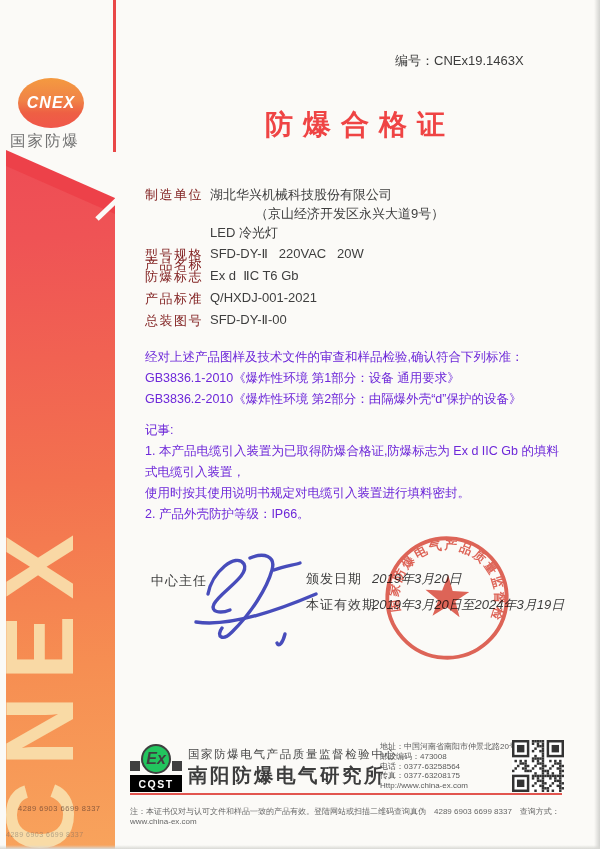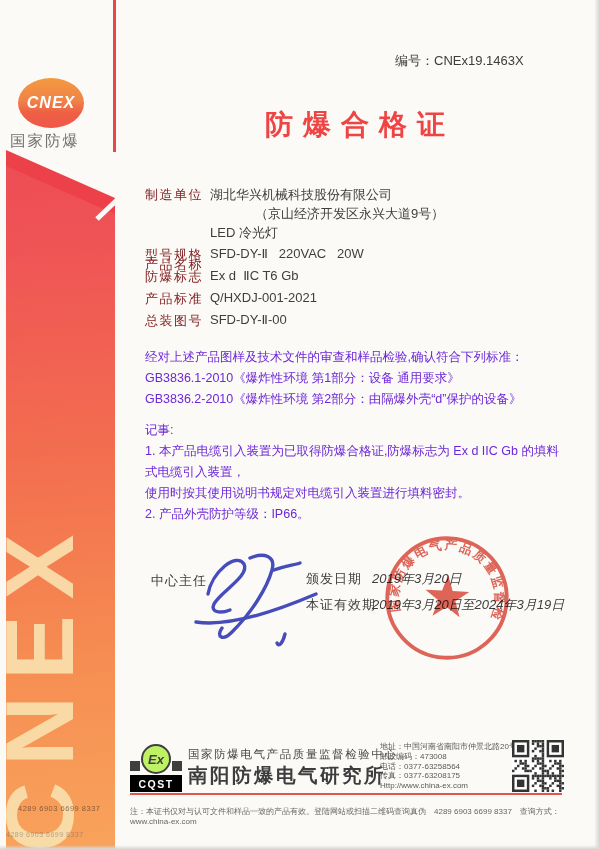--- a/index.html
+++ b/index.html
@@ -41,22 +41,22 @@
   
   .para{left:145px;width:420px;font-size:12.5px;line-height:21px;color:#6d28d9;}
   
   .alabel{font-size:13px;letter-spacing:1px;color:#3e3e3e;}
   .avalue{font-size:13px;color:#3e3e3e;font-style:italic;}
   #signature{left:188px;top:536px;width:132px;height:118px;}
   #seal{left:383px;top:534px;width:128px;height:128px;color:#d93a2b;opacity:.78;mix-blend-mode:multiply;transform:rotate(3deg);}
   
   #mark{left:130px;top:744px;width:52px;height:48px;}
   #mark .sq{position:absolute;width:10px;height:10px;background:#3f3f3f;top:17px;}
-  #mark .circ{position:absolute;left:11px;top:0;width:26px;height:26px;border:2px solid #3f3f3f;border-radius:50%;background:#bef264;
-    display:flex;align-items:center;justify-content:center;font-size:13px;font-style:italic;font-weight:bold;color:#3f3f3f;}
+  #mark .circ{position:absolute;left:11px;top:0;width:26px;height:26px;border:2px solid #3f3f3f;border-radius:50%;background:#22c55e;
+    display:flex;align-items:center;justify-content:center;font-size:16px;font-style:italic;font-weight:bold;color:#3f3f3f;}
   #mark .box{position:absolute;left:0;top:31px;width:52px;height:17px;background:#000000;color:#fff;
     display:flex;align-items:center;justify-content:center;font-size:10.5px;font-weight:bold;letter-spacing:1.5px;}
   #center-name{left:188px;top:747px;font-size:11.5px;letter-spacing:1.6px;color:#474747;}
   #institute-name{left:188px;top:762px;font-size:19.5px;font-weight:bold;letter-spacing:2.5px;color:#3d3d3d;}
   #contact{left:380px;top:742px;font-size:8px;line-height:9.8px;color:#5a5a5a;}
   #red-sep{left:130px;top:793px;width:432px;height:2px;background:#e2554f;}
   #foot-note{left:130px;top:806px;width:468px;font-size:8px;color:#666;}
   #foot-note span{margin-right:8px;}
   #qr{left:512px;top:740px;width:52px;height:52px;}
   .band-code{font-size:7.5px;letter-spacing:.5px;}

